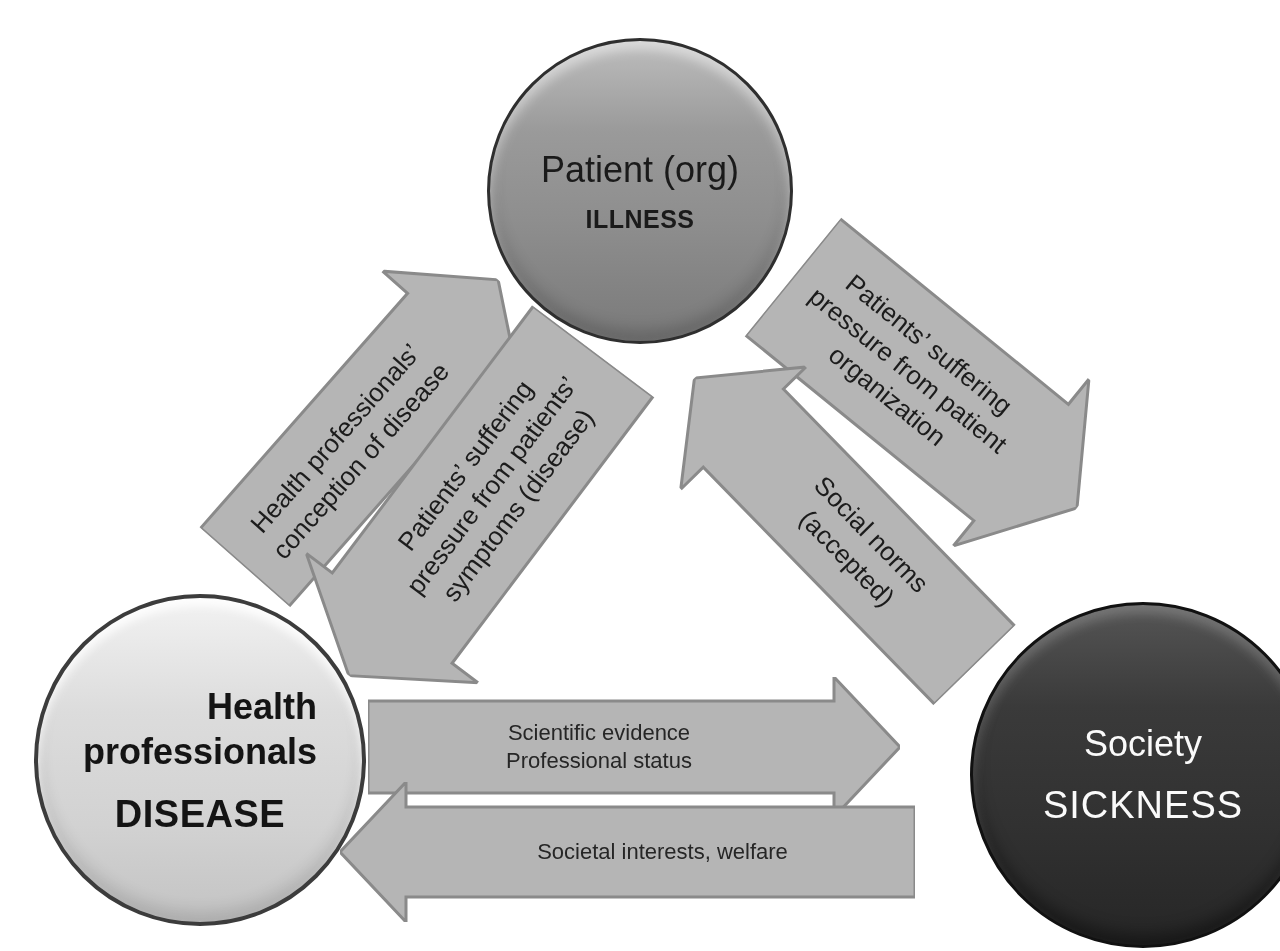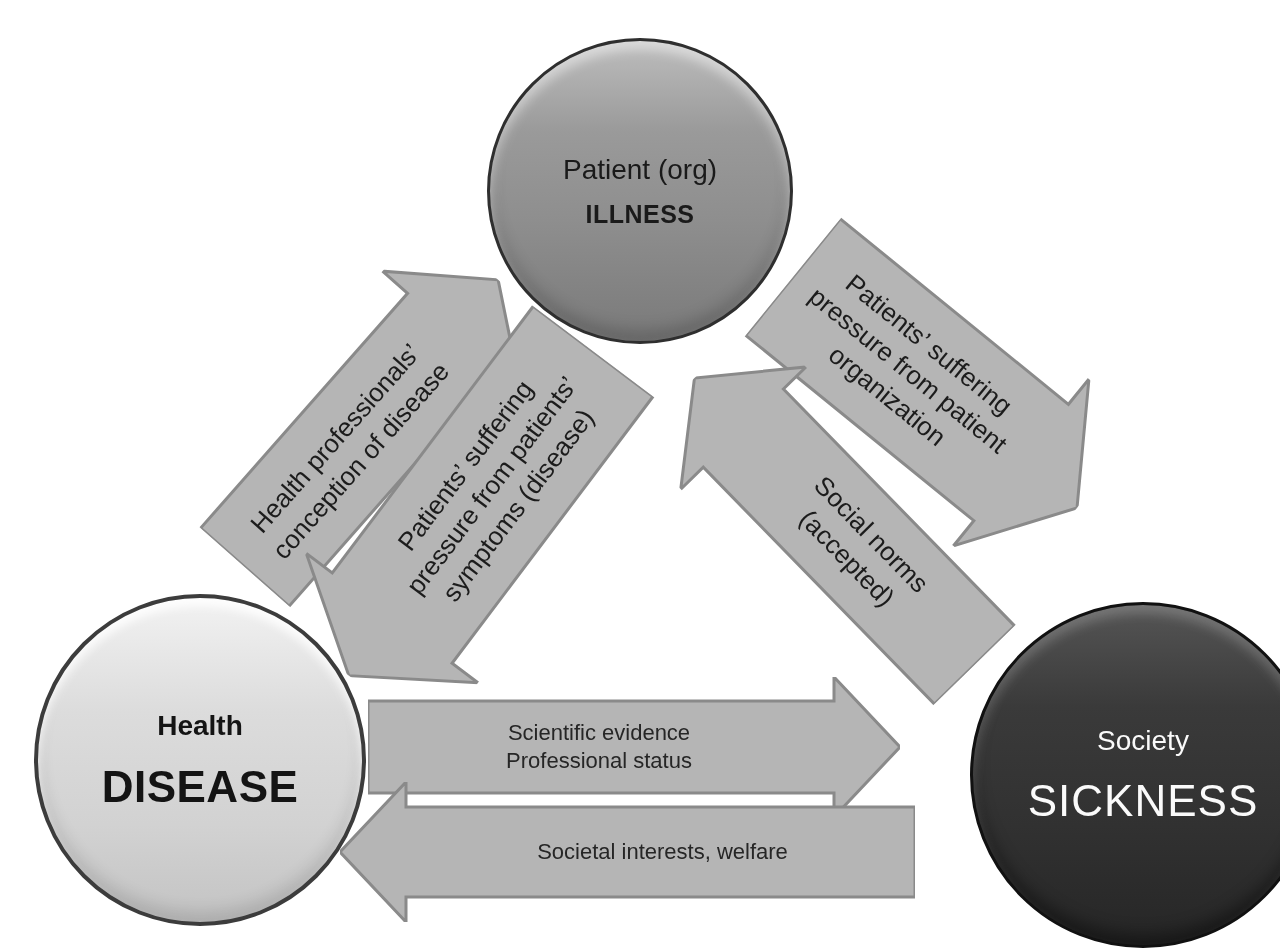--- a/index.html
+++ b/index.html
@@ -44,24 +44,24 @@
     box-shadow:inset 0 8px 10px rgba(255,255,255,.9), inset 0 -10px 16px rgba(0,0,0,.12);
     color:#141414;
     text-align:right;
   }
   .circle-society{
     background:linear-gradient(180deg,#555 0%,#3a3a3a 30%,#313131 65%,#262626 100%);
     border:3px solid #111;
     box-shadow:inset 0 8px 12px rgba(255,255,255,.22), inset 0 -10px 16px rgba(0,0,0,.4);
     color:#fafafa;
   }
-  .node-title{font-size:28px;font-weight:400;}
+  .node-title{font-size:36px;font-weight:400;}
   .node-title.bold{font-weight:700;line-height:1.25;}
   .node-keyword{font-size:25px;font-weight:700;margin-top:14px;letter-spacing:.5px;}
-  .node-keyword.xl{font-size:44px;margin-top:19px;}
+  .node-keyword.xl{font-size:38px;margin-top:19px;}
   .node-keyword.thin{font-weight:400;letter-spacing:1px;text-align:center;}
 </style>
 </head>
 <body>
 
 <div class="canvas">
 
   <div class="arrow" style="left:180px;top:331px;width:383px;height:185px;transform:rotate(-48.6deg);">
     <svg preserveAspectRatio="none" viewBox="0 0 383 185">
         <polygon points="0,33.5 313,33.5 313,0 383,92.5 313,185 313,151.5 0,151.5"></polygon>
@@ -124,20 +124,21 @@
   </div>
 
   <div class="circle circle-patient" style="left:487px;top:38px;width:300px;height:300px;">
     <div class="node-title">Patient (org)</div>
     <div class="node-keyword">ILLNESS</div>
   </div>
 
   <div class="circle circle-hp" style="left:34px;top:594px;width:324px;height:324px;">
     <div class="node-title bold">
       <div>Health</div>
+      <div>professionals</div>
     </div>
     <div class="node-keyword xl">DISEASE</div>
   </div>
 
   <div class="circle circle-society" style="left:970px;top:602px;width:340px;height:340px;">
     <div class="node-title">Society</div>
     <div class="node-keyword xl thin">SICKNESS</div>
   </div>
 
 </div>

